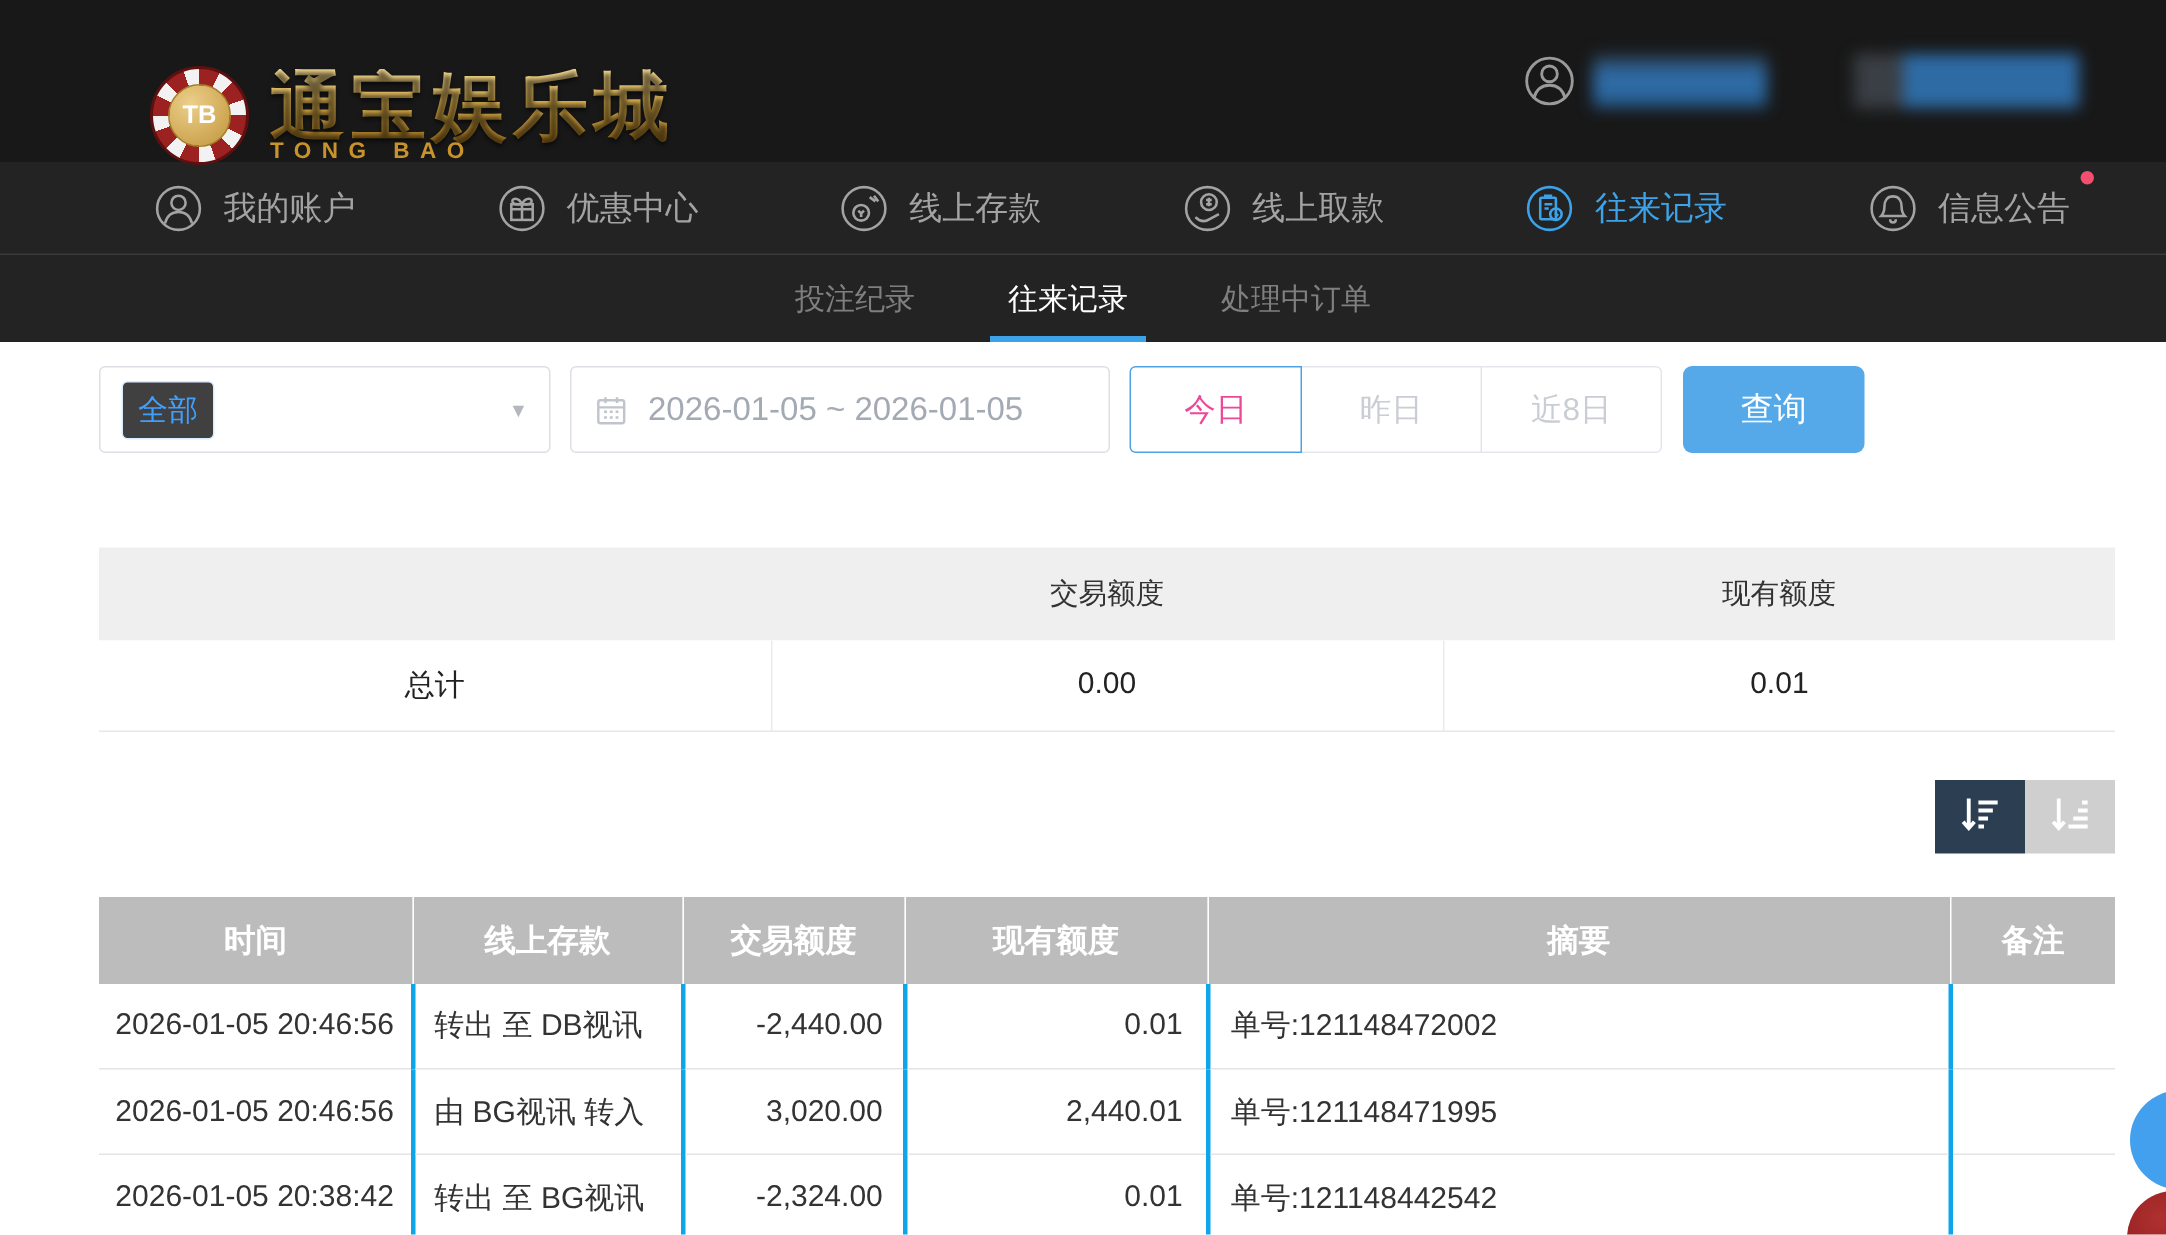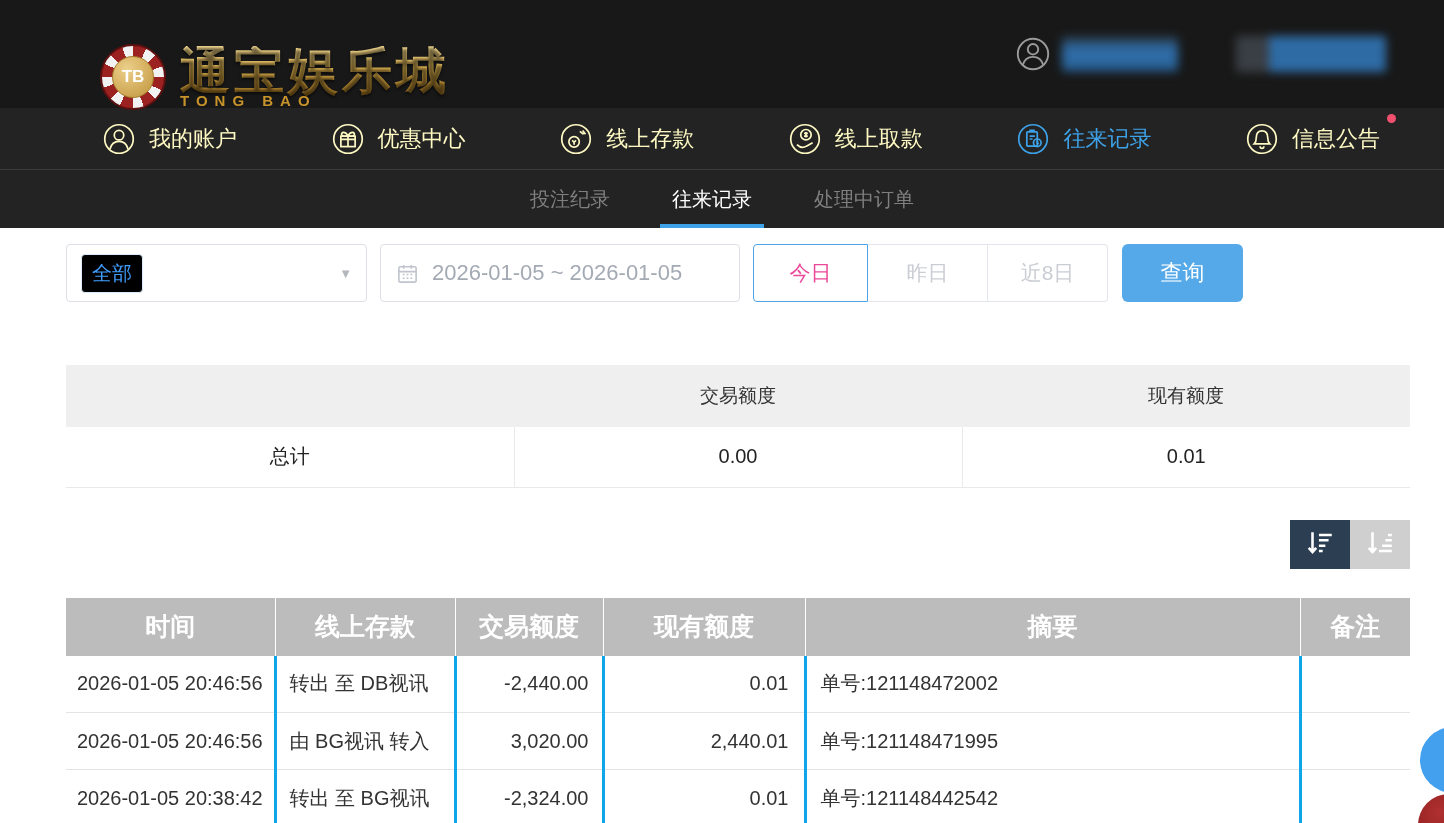--- a/index.html
+++ b/index.html
@@ -28,41 +28,41 @@
   .user-chunk { display:flex; align-items:center; gap:10px; }
   .avatar-icon { color:#9a9a9a; display:flex; }
   .redacted { height:36px; border-radius:2px; filter:blur(5px);
     background:linear-gradient(180deg,#27303a 0%,#2e6ba5 35%,#2e6ba5 70%,#214f79 100%); }
   .redacted.a { width:116px; }
   .redacted.b { width:150px; background:linear-gradient(90deg,#3a3f45 0 22%,#2e6ba5 22% 100%); }
 
   
   .main-nav { height:62px; background:#232323; display:flex; align-items:center;
     justify-content:space-between; padding:0 64px 0 100px; border-bottom:1px solid #3a3a3a; }
-  .nav-item { display:flex; align-items:center; gap:11px; color:#fef9c3; font-size:22px;
+  .nav-item { display:flex; align-items:center; gap:11px; color:#a3a3a3; font-size:22px;
     cursor:pointer; position:relative; }
   .nav-item.active { color:#3da2e8; }
   .nav-item svg { display:block; }
   .nav-dot { position:absolute; top:-6px; right:-16px; width:9px; height:9px; border-radius:50%; }
 
   
   .sub-nav { height:58px; background:#232323; display:flex; justify-content:center; gap:46px; }
   .tab { font-size:20px; color:#7f7f7f; display:flex; align-items:center; padding:0 8px;
     position:relative; cursor:pointer; }
   .tab.active { color:#fff; }
   .tab.active::after { content:""; position:absolute; left:-4px; right:-4px; bottom:0;
     height:4px; background:#3da2e8; }
 
   .content { margin:0 34px 0 66px; }
 
   
   .filter-row { display:flex; align-items:center; margin-top:16px; height:58px; }
   .select-box { width:301px; height:58px; border:1px solid #dcdfe6; border-radius:4px;
     display:flex; align-items:center; padding:0 14px; background:#fff; cursor:pointer; }
-  .chip-tag { background:#000000; border:1px solid #d9ecff; color:#409eff; font-size:20px;
+  .chip-tag { background:#404040; border:1px solid #d9ecff; color:#409eff; font-size:20px;
     padding:5px 10px; border-radius:4px; }
   .caret { margin-left:auto; color:#b4b7bd; font-size:13px; }
   .date-box { width:360px; height:58px; border:1px solid #dcdfe6; border-radius:4px;
     display:flex; align-items:center; gap:13px; padding:0 15px; margin-left:13px; cursor:pointer; }
   .date-box .cal { color:#c0c4cc; display:flex; }
   .date-text { font-size:22px; color:#a4aab4; }
   .quick-group { display:flex; margin-left:13px; }
   .qbtn { height:58px; background:#fff; border:1px solid #e3e6ec; font-size:21px; color:#cacdd3;
     cursor:pointer; font-family:inherit; }
   .qbtn.first { width:115px; border-radius:4px 0 0 4px; border:1px solid #4da3e8; color:#ec4899; }
@@ -79,21 +79,21 @@
   .summary tbody td:last-child { border-right:none; }
 
   
   .sort-row { margin-top:32px; display:flex; justify-content:flex-end; }
   .sort-btn { width:60px; height:49px; display:flex; align-items:center; justify-content:center;
     border:none; cursor:pointer; }
   .sort-btn.inactive { background:#cfcfcf; }
 
   
   .data-table { margin-top:29px; width:100%; border-collapse:collapse; table-layout:fixed; }
-  .data-table th { background:#bcbcbc; color:#fff; font-size:25px; font-weight:bold; height:58px;
+  .data-table th { background:#bcbcbc; color:#fff; font-size:21px; font-weight:bold; height:58px;
     border-right:1px solid #fff; }
   .data-table th:last-child { border-right:none; }
   .data-table td { height:57px; font-size:20px; color:#333; border-bottom:1px solid #e4e4e4;
     border-right:3px solid #0ea5e9; background:#fff; }
   .data-table td:last-child { border-right:none; }
   .c-time { width:209px; text-align:center; }
   .c-type { width:180px; text-align:left; padding-left:13px; }
   .c-amount { width:148px; text-align:right; padding-right:13px; }
   .c-balance { width:202px; text-align:right; padding-right:15px; }
   .c-summary { width:495px; text-align:left; padding-left:14px; }

